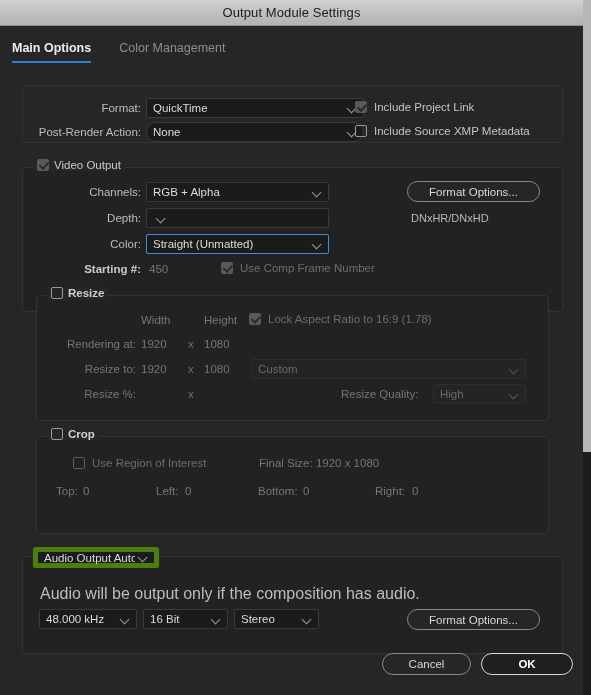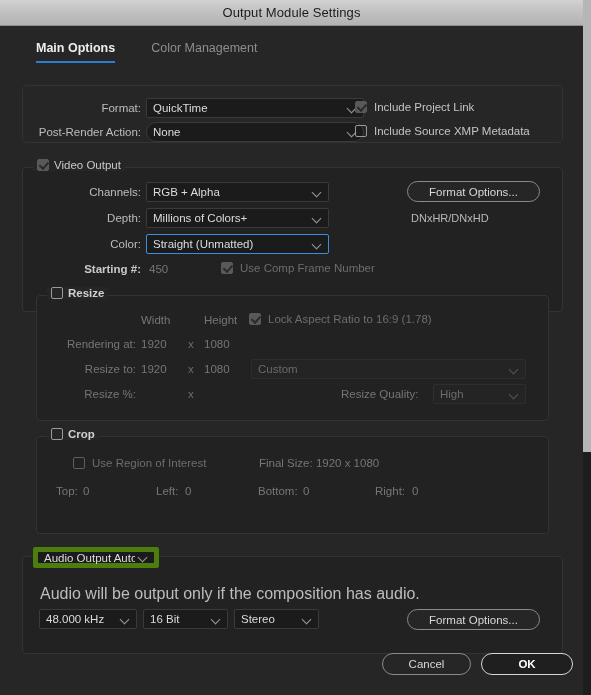--- a/index.html
+++ b/index.html
@@ -34,21 +34,21 @@
     color:#1c1c1c;font-size:13px;letter-spacing:.1px;
   }
 
   
   .body{
     position:absolute;left:0;top:26px;width:583px;height:669px;
     background:#262626;
   }
 
   
-  .tabs{position:absolute;left:36px;top:15px;display:flex;align-items:center;gap:36px;}
+  .tabs{position:absolute;left:12px;top:15px;display:flex;align-items:center;gap:28px;}
   .tab{
     font-size:12.5px;color:#8d8d8d;padding-bottom:6px;cursor:default;
     border-bottom:2px solid transparent;
   }
   .tab.active{color:#ededed;font-weight:bold;border-bottom:2px solid #2a7fd4;}
 
   
   .panel{
     position:absolute;
     border:1px solid #333333;border-radius:5px;
@@ -183,21 +183,20 @@
       </div>
 
       <div class="lbl r" style="left:0px;top:18px;width:118px;">Channels:</div>
       <div class="sel" style="left:123px;top:14px;width:183px;">
         <span class="txt">RGB + Alpha</span>
         <span class="chev"></span>
       </div>
 
       <div class="lbl r" style="left:0px;top:44px;width:118px;">Depth:</div>
       <div class="sel" style="left:123px;top:40px;width:183px;">
-        <span class="txt">Millions of Colors+</span>
         <span class="chev"></span>
       </div>
 
       <div class="lbl r" style="left:0px;top:70px;width:118px;">Color:</div>
       <div class="sel focus" style="left:123px;top:66px;width:183px;">
         <span class="txt">Straight (Unmatted)</span>
         <span class="chev"></span>
       </div>
 
       <div class="lbl r" style="left:0px;top:95px;width:118px;color:#c9c9c9;font-weight:bold;">Starting #:</div>

